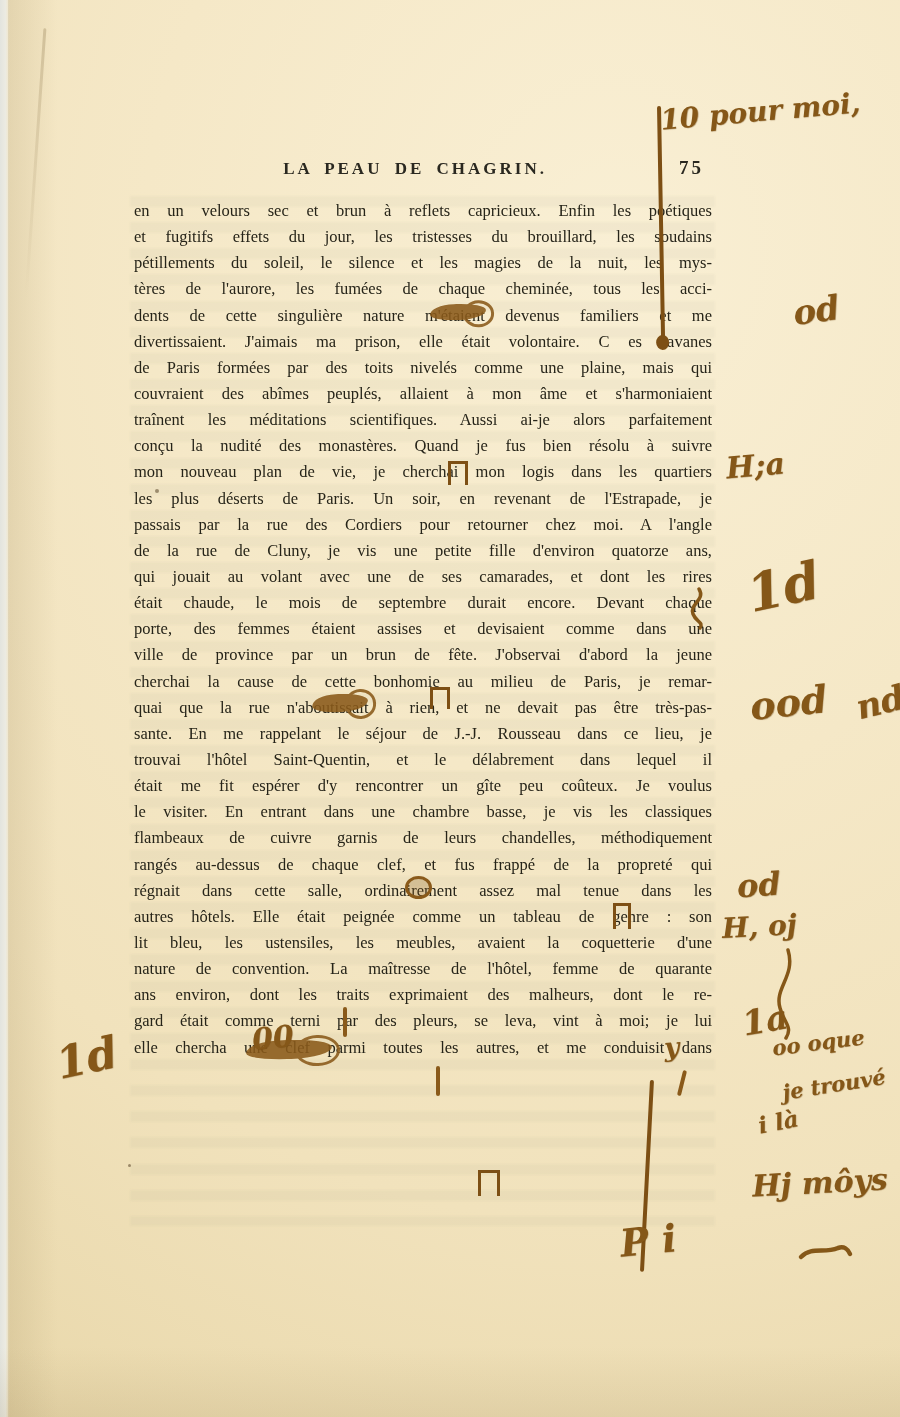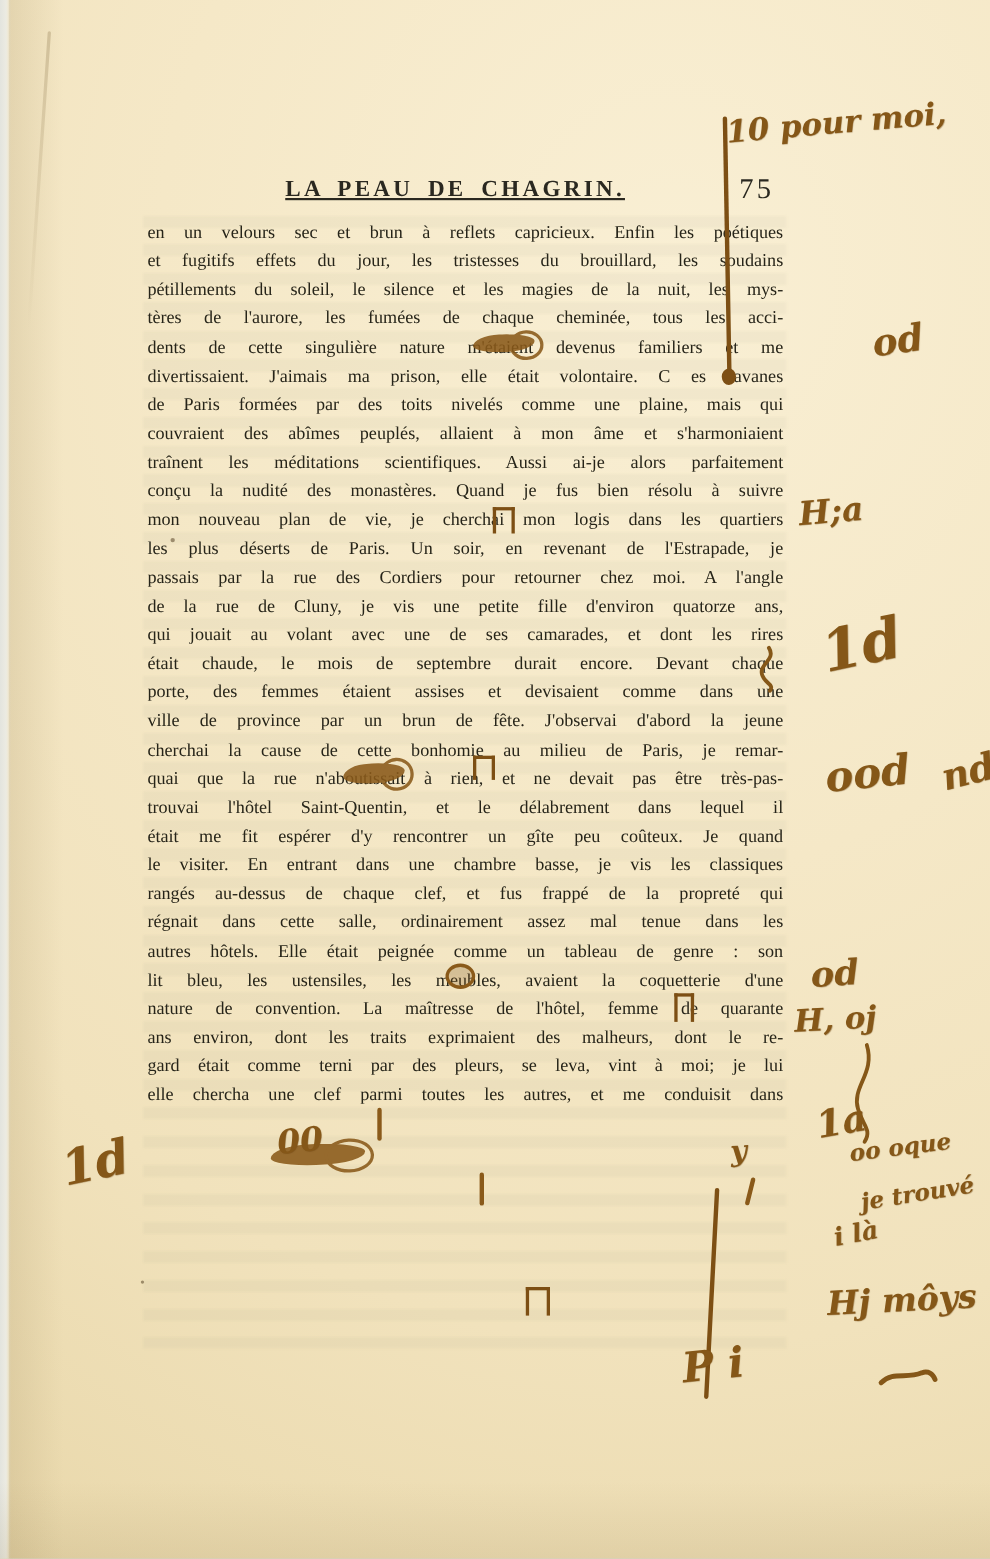--- a/index.html
+++ b/index.html
@@ -22,23 +22,23 @@
     background:linear-gradient(0deg, rgba(160,140,95,0.16), rgba(160,140,95,0)); }
 
   
   .ghost { position:absolute; left:130px; top:196px; width:585px; height:1030px;
     background:repeating-linear-gradient(180deg,
       rgba(130,140,115,0.055) 0 11px, rgba(130,140,115,0) 11px 26.15px);
     filter:blur(1px); pointer-events:none; }
 
   .header { position:absolute; left:134px; top:157px; width:578px; height:26px; }
   .title { position:absolute; left:50%; transform:translateX(-53%); top:2px;
-    font-weight:bold; font-size:21px; letter-spacing:3px; word-spacing:5px;
-    color:#2a2820; white-space:nowrap;text-decoration:underline; }
-  .pagenum { position:absolute; right:8px; top:0; font-weight:normal; font-size:26px;
+    font-weight:bold; font-size:17px; letter-spacing:3px; word-spacing:5px;
+    color:#2a2820; white-space:nowrap; }
+  .pagenum { position:absolute; right:8px; top:0; font-weight:bold; font-size:19px;
     letter-spacing:3px; color:#2a2820; }
 
   .body-text { position:absolute; left:134px; top:198px; width:578px; color:#262419; }
   .bline { height:26.15px; line-height:26.15px; font-size:16.5px;
     text-align:justify; text-align-last:justify; white-space:nowrap; overflow:visible;
     word-spacing:1.5px; }
 
   
   .hw { position:absolute; font-family:"DejaVu Serif", serif; font-style:italic;
     font-weight:bold; color:#855718; white-space:nowrap;
@@ -93,23 +93,25 @@
       <div class="bline">mon nouveau plan de vie, je cherchai mon logis dans les quartiers</div>
       <div class="bline">les plus déserts de Paris. Un soir, en revenant de l'Estrapade, je</div>
       <div class="bline">passais par la rue des Cordiers pour retourner chez moi. A l'angle</div>
       <div class="bline">de la rue de Cluny, je vis une petite fille d'environ quatorze ans,</div>
       <div class="bline">qui jouait au volant avec une de ses camarades, et dont les rires</div>
       <div class="bline">était chaude, le mois de septembre durait encore. Devant chaque</div>
       <div class="bline">porte, des femmes étaient assises et devisaient comme dans une</div>
       <div class="bline">ville de province par un brun de fête. J'observai d'abord la jeune</div>
       <div class="bline">cherchai la cause de cette bonhomie au milieu de Paris, je remar-</div>
       <div class="bline">quai que la rue n'aboutissait à rien, et ne devait pas être très-pas-</div>
+      <div class="bline">sante. En me rappelant le séjour de J.-J. Rousseau dans ce lieu, je</div>
       <div class="bline">trouvai l'hôtel Saint-Quentin, et le délabrement dans lequel il</div>
-      <div class="bline">était me fit espérer d'y rencontrer un gîte peu coûteux. Je quand</div>
+      <div class="bline">était me fit espérer d'y rencontrer un gîte peu coûteux. Je voulus</div>
       <div class="bline">le visiter. En entrant dans une chambre basse, je vis les classiques</div>
+      <div class="bline">flambeaux de cuivre garnis de leurs chandelles, méthodiquement</div>
       <div class="bline">rangés au-dessus de chaque clef, et fus frappé de la propreté qui</div>
       <div class="bline">régnait dans cette salle, ordinairement assez mal tenue dans les</div>
       <div class="bline">autres hôtels. Elle était peignée comme un tableau de genre : son</div>
       <div class="bline">lit bleu, les ustensiles, les meubles, avaient la coquetterie d'une</div>
       <div class="bline">nature de convention. La maîtresse de l'hôtel, femme de quarante</div>
       <div class="bline">ans environ, dont les traits exprimaient des malheurs, dont le re-</div>
       <div class="bline">gard était comme terni par des pleurs, se leva, vint à moi; je lui</div>
       <div class="bline">elle chercha une clef parmi toutes les autres, et me conduisit dans</div>
     </div>
 

